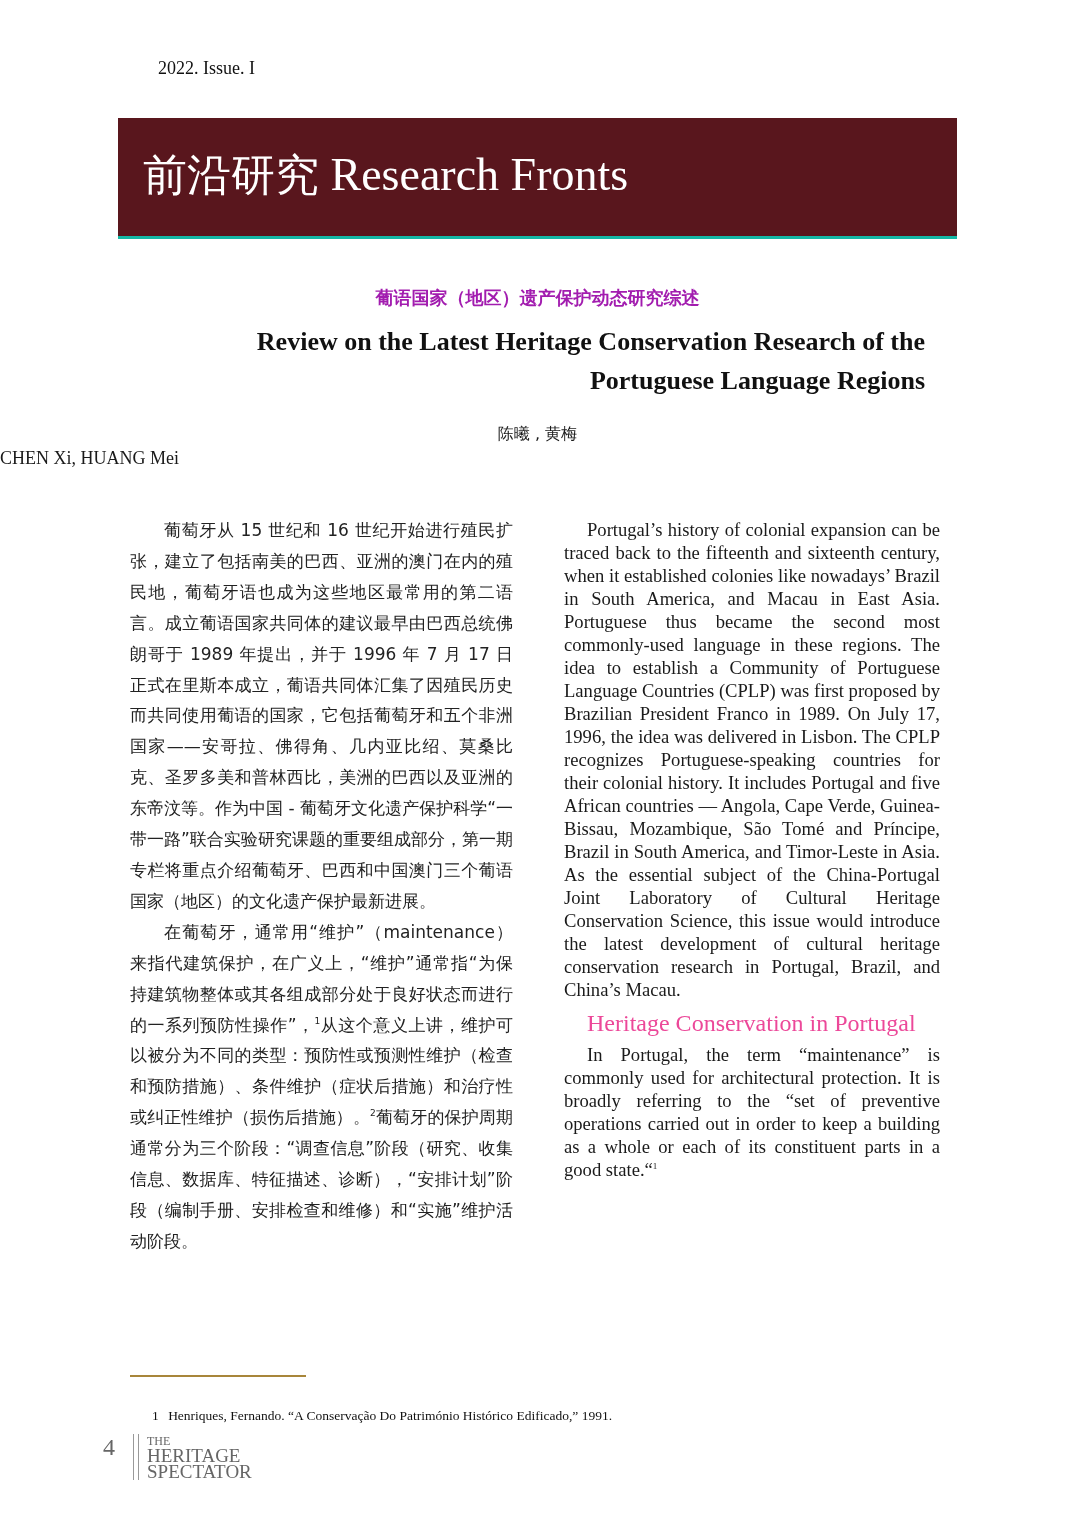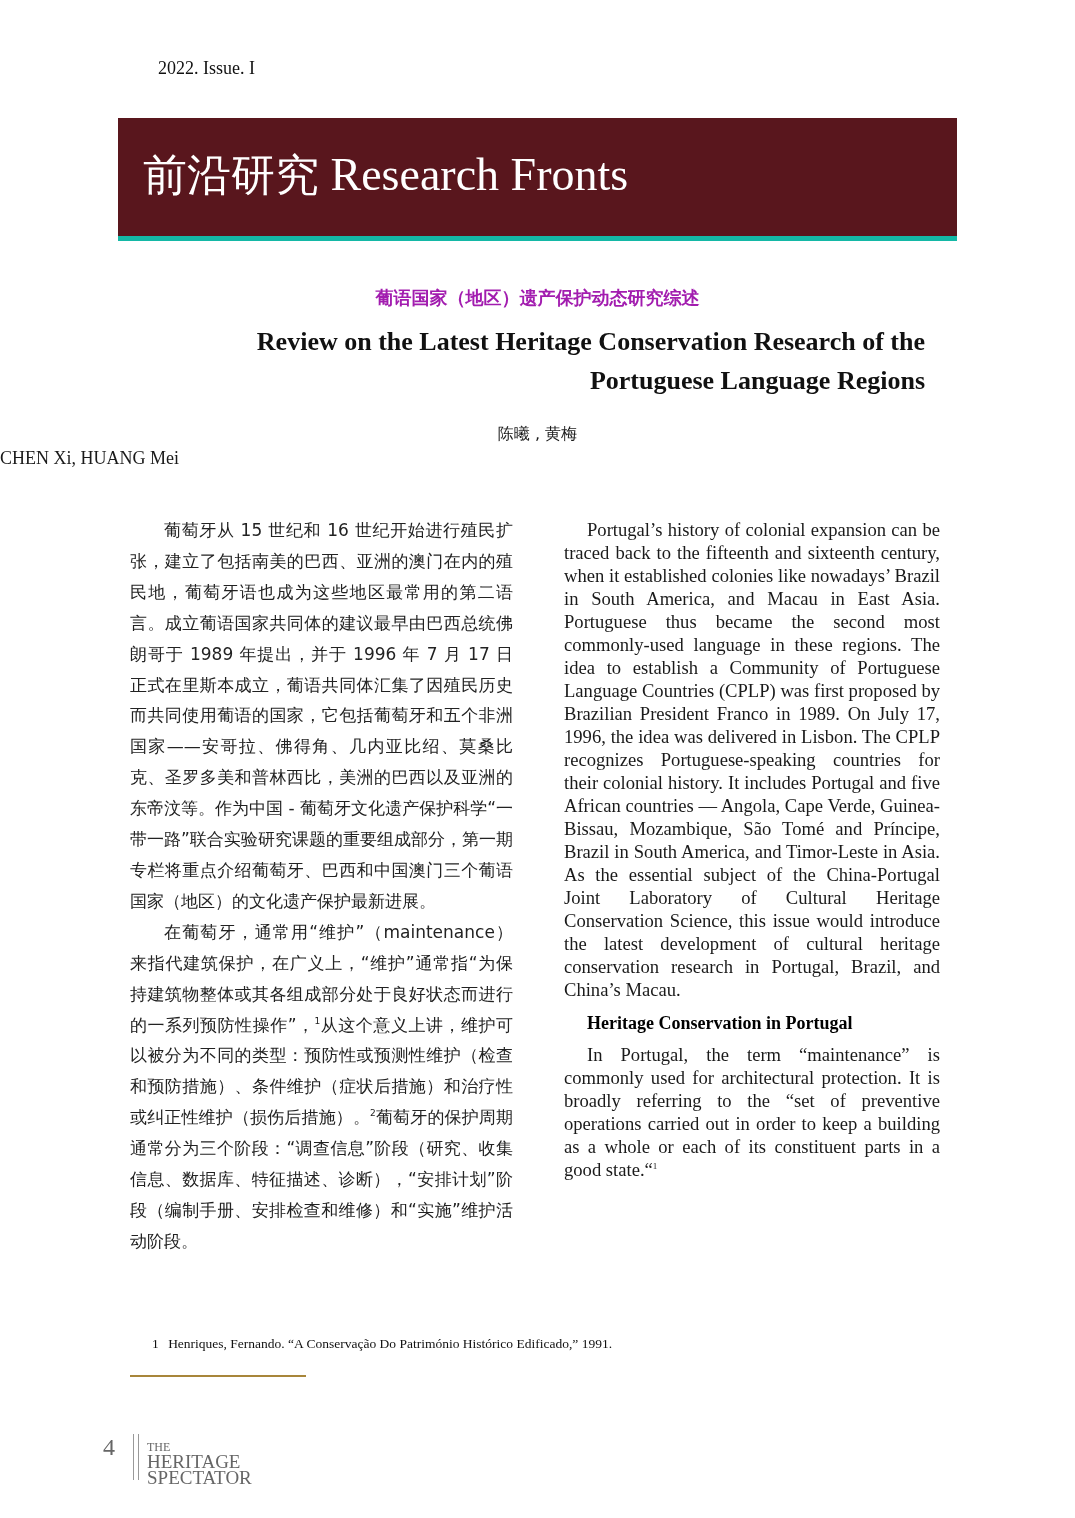--- a/index.html
+++ b/index.html
@@ -1,38 +1,38 @@
 <!DOCTYPE html>
 <html><head>
   <meta charset="utf-8">
   <style>
     html, body { margin: 0; padding: 0; background: #ffffff; }
     body { width: 1075px; height: 1518px; position: relative; overflow: hidden; color: #1a1a1a; }
     .issue { position: absolute; left: 130px; top: 58px; font-family: "Liberation Serif", serif; font-size: 18px; color: #111; margin-left: 28px; }
-    .banner { position: absolute; left: 118px; top: 118px; width: 839px; height: 118px; background: #59161d; border-bottom: 5px solid #14b8a6; }
+    .banner { position: absolute; left: 118px; top: 118px; width: 839px; height: 118px; background: #59161d; border-bottom: 3px solid #14b8a6; }
     .banner-text { position: absolute; left: 25px; top: 28px; color: #fff; font-family: "Liberation Serif", serif; font-size: 46px; white-space: nowrap; letter-spacing: 0px; }
     .banner-text .zh { font-family: "DejaVu Serif", serif; font-size: 44px; letter-spacing: 0px; }
     .title-zh { position: absolute; left: 0; width: 1075px; top: 286px; text-align: center; font-family: "DejaVu Sans", sans-serif; font-weight: bold; font-size: 18px; color: #a21caf; }
     .title-en { position: absolute; left: 150px; width: 775px; top: 322px; text-align: right; font-family: "Liberation Serif", serif; font-weight: bold; font-size: 26px; line-height: 39px; color: #111; }
     .authors-zh { position: absolute; left: 0; width: 1075px; top: 424px; text-align: center; font-family: "DejaVu Sans", sans-serif; font-size: 16px; }
     .authors-en { position: absolute; left: 0; width: 1075px; top: 448px; text-align: left; font-family: "Liberation Serif", serif; font-size: 18px; }
     .col-zh { position: absolute; left: 130px; top: 515px; width: 383px; font-family: "DejaVu Sans", sans-serif; font-size: 17px; line-height: 30.9px; text-align: justify; color: #222; }
     .col-zh p { margin: 0; text-indent: 2em; }
     .col-zh h3 { margin: 23px 0 24px 0; font-size: 19px; font-weight: bold; padding-left: 42px; color: #111; }
     .col-en { position: absolute; left: 564px; top: 518px; width: 376px; font-family: "Liberation Serif", serif; font-size: 18.6px; line-height: 23px; text-align: justify; color: #1a1a1a; }
     .col-en p { margin: 0; text-indent: 23px; }
-    .col-en h3 { margin: 11px 0 8px 0; font-size: 18px; font-weight: bold; padding-left: 23px; color: #000000; }
+    .col-en h3 { margin: 11px 0 8px 0; font-size: 24px; font-weight: normal; padding-left: 23px; color: #ec4899; }
     .col-en p + p { margin-top: 8px; }
     sup { font-size: 9px; line-height: 0; vertical-align: super; }
     .fn-rule { position: absolute; left: 130px; top: 1375px; width: 176px; height: 2px; background: #a8863a; }
-    .footnote { position: absolute; left: 152px; top: 1336px; font-family: "Liberation Serif", serif; font-size: 13.5px; color: #111; }
+    .footnote { position: absolute; left: 152px; top: 1408px; font-family: "Liberation Serif", serif; font-size: 13.5px; color: #111; }
     .footnote .num { margin-right: 6px; }
     .page-num { position: absolute; left: 103px; top: 1434px; font-family: "Liberation Serif", serif; font-size: 24px; color: #666; }
     .logo-bar { position: absolute; left: 133px; top: 1434px; width: 4px; height: 46px; border-left: 1px solid #999; border-right: 1px solid #999; }
-    .logo { position: absolute; left: 147px; top: 1434px; font-family: "Liberation Serif", serif; color: #666; line-height: 14px; margin-top: 6px; }
+    .logo { position: absolute; left: 147px; top: 1434px; font-family: "Liberation Serif", serif; color: #666; line-height: 14px; }
     .logo .l1 { font-size: 12px; display: block; }
     .logo .l2 { font-size: 19px; display: block; line-height: 16px; }
   </style>
 </head>
 <body>
 
 <div class="issue">2022. Issue. I</div>
 
 <div class="banner">
   <div class="banner-text">

